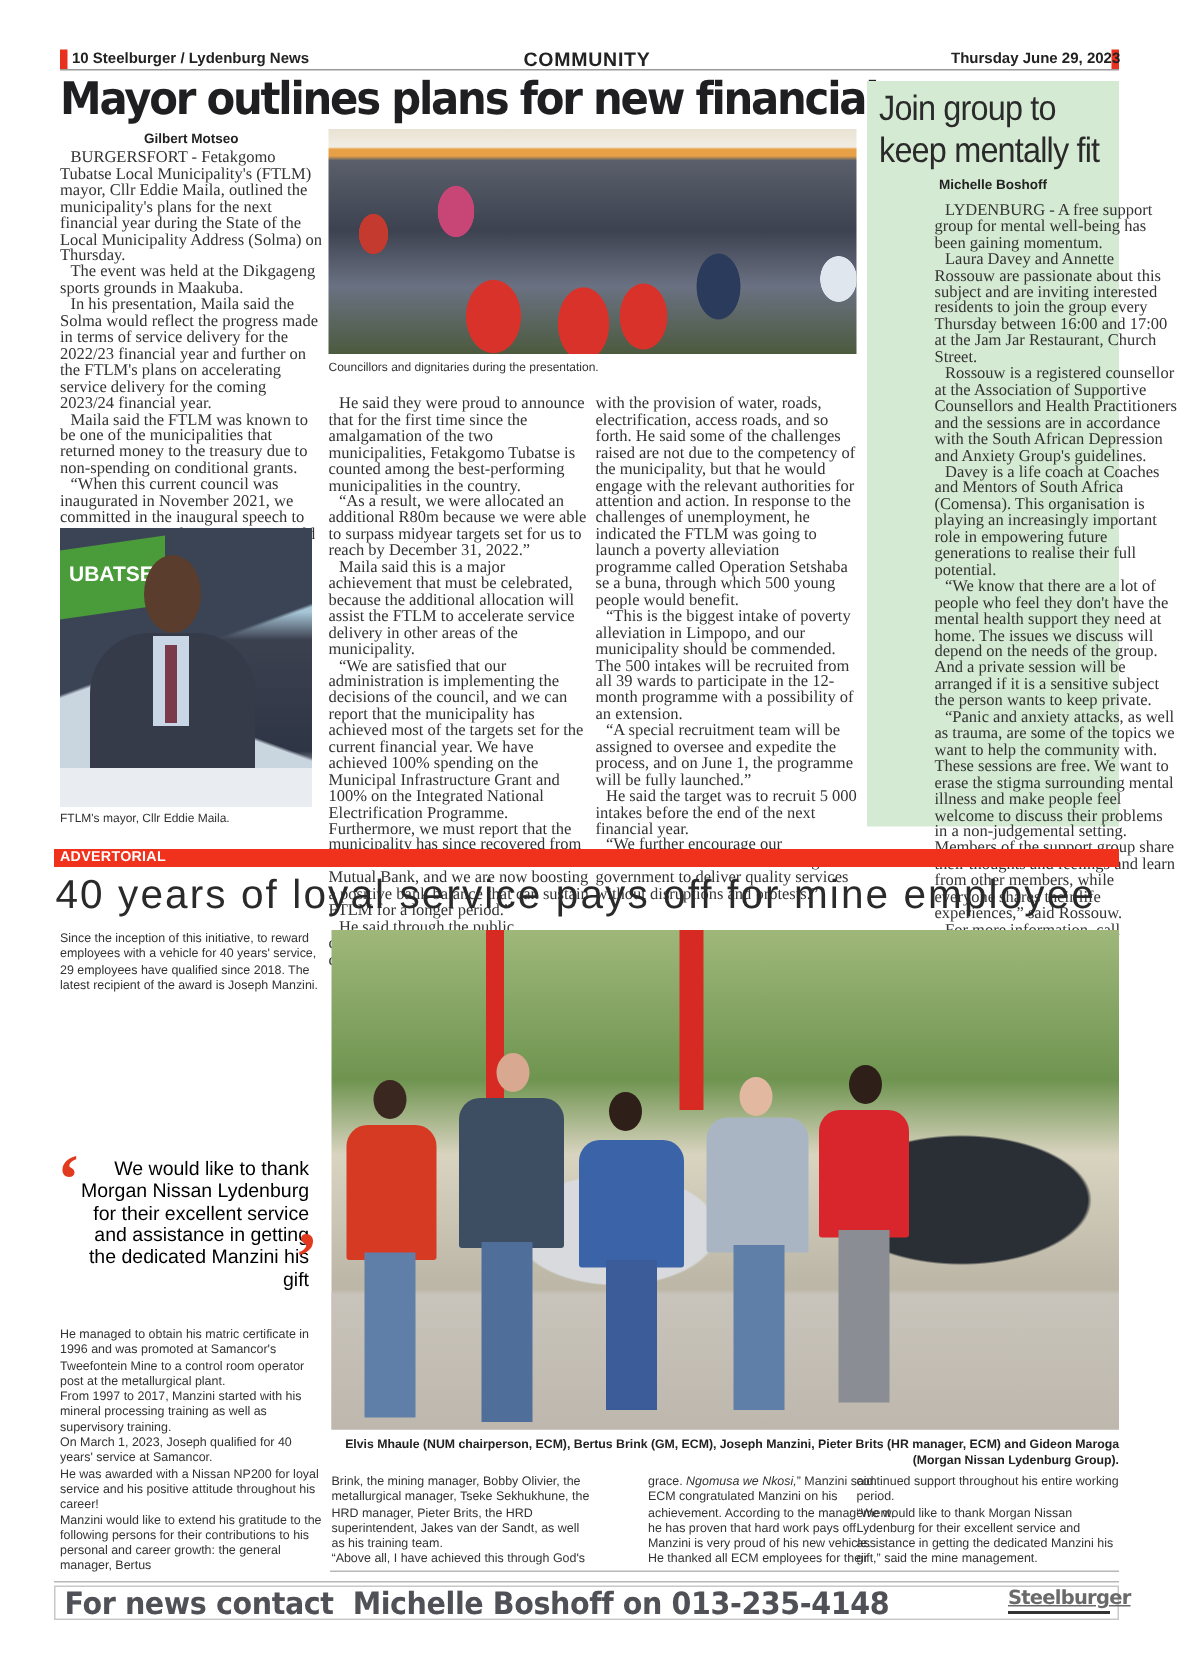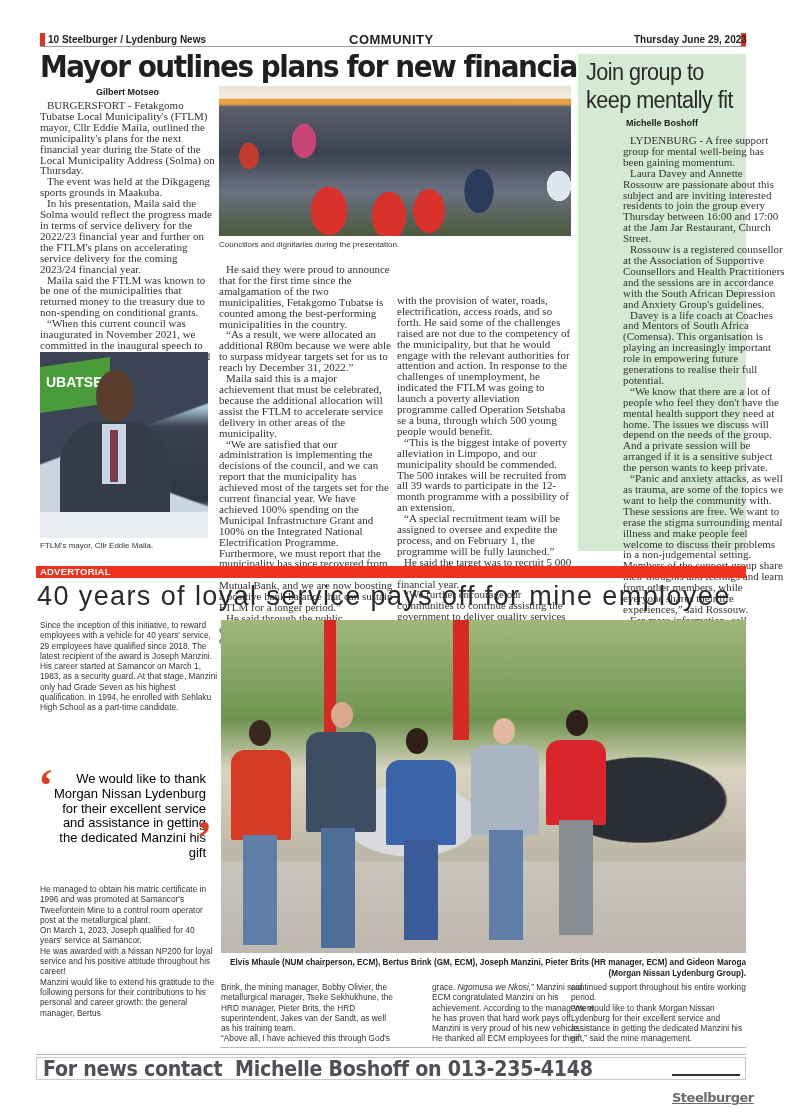--- a/index.html
+++ b/index.html
@@ -18,21 +18,21 @@
 
   
   .headline { left: 40px; top: 49px; width: 530px; font: bold 30px "DejaVu Sans", sans-serif; letter-spacing: -1.6px; color: #1f1f22; transform: scaleX(0.93); transform-origin: left top; white-space: nowrap; }
   .byline { left: 40px; top: 87px; width: 175px; text-align: center; font: bold 9px "Liberation Sans", sans-serif; color: #222; }
 
   .col { font-size: 11px; line-height: 10.9px; color: #333; }
   .col p { text-indent: 7px; }
   .col p.noind { text-indent: 0; }
   .col-a { left: 40px; top: 100px; width: 176px; }
   .col-b { left: 219px; top: 264px; width: 174px; }
-  .col-c { left: 397px; top: 264px; width: 175px; margin-top: 31px; }
+  .col-c { left: 397px; top: 264px; width: 175px; }
 
   
   .photo { overflow: hidden; }
   .photo-crowd { left: 219px; top: 86px; width: 352px; height: 150px;
      background:
        radial-gradient(ellipse 30px 40px at 110px 125px, #d9322a 60%, transparent 62%),
        radial-gradient(ellipse 28px 40px at 170px 130px, #d9322a 60%, transparent 62%),
        radial-gradient(ellipse 26px 36px at 210px 125px, #d9322a 60%, transparent 62%),
        radial-gradient(ellipse 24px 36px at 260px 105px, #2b3b5c 60%, transparent 62%),
        radial-gradient(ellipse 16px 22px at 30px 70px, #c53a2f 60%, transparent 62%),
@@ -95,21 +95,21 @@
   .adv-col-c { left: 396px; top: 982px; width: 172px; margin-left: 36px; }
   .adv-col-d { left: 571px; top: 982px; width: 175px; }
 
   .divider { left: 220px; top: 1047px; width: 526px; height: 1px; background: #b8b8b8; }
 
   
   .footer-rule { left: 36px; top: 1054px; width: 710px; height: 1px; background: #b8b8b8; }
   .footer-box { left: 36px; top: 1057px; width: 710px; height: 23px; border: 1px solid #c8c8c8; }
   .footer-text { left: 43px; top: 1057px; font: bold 20.5px "DejaVu Sans", sans-serif; color: #505057; letter-spacing: -0.3px; white-space: nowrap; transform: scaleX(0.93); transform-origin: left top; }
   .logo { left: 672px; top: 1060px; width: 70px; height: 18px; }
-  .logo-word { position: absolute; left: 0; top: -2px; font: bold 13px "DejaVu Sans", sans-serif; color: #6a6a6a; letter-spacing: -0.5px; text-decoration: underline; margin-top: 32px; }
+  .logo-word { position: absolute; left: 0; top: -2px; font: bold 13px "DejaVu Sans", sans-serif; color: #6a6a6a; letter-spacing: -0.5px; text-decoration: underline; }
   .logo-bar { position: absolute; left: 0; top: 14px; width: 68px; height: 2px; background: #333; }
 </style>
 </head>
 <body>
 
 <div class="abs hdr"></div>
 <div class="abs hdr-mark-l"></div>
 <div class="abs hdr-mark-r"></div>
 <div class="abs hdr-left">10 Steelburger / Lydenburg News</div>
 <div class="abs hdr-center">COMMUNITY</div>
@@ -144,21 +144,21 @@
   <p>He said they were proud to announce that for the first time since the amalgamation of the two municipalities, Fetakgomo Tubatse is counted among the best-performing municipalities in the country.</p>
   <p>“As a result, we were allocated an additional R80m because we were able to surpass midyear targets set for us to reach by December 31, 2022.”</p>
   <p>Maila said this is a major achievement that must be celebrated, because the additional allocation will assist the FTLM to accelerate service delivery in other areas of the municipality.</p>
   <p>“We are satisfied that our administration is implementing the decisions of the council, and we can report that the municipality has achieved most of the targets set for the current financial year. We have achieved 100% spending on the Municipal Infrastructure Grant and 100% on the Integrated National Electrification Programme. Furthermore, we must report that the municipality has since recovered from the loss of investment made with VBS Mutual Bank, and we are now boosting a positive bank balance that can sustain FTLM for a longer period.”</p>
   <p>He said through the public consultations, communities have raised challenges</p>
 </div>
 
 <div class="abs col col-c">
   <p class="noind">with the provision of water, roads, electrification, access roads, and so forth. He said some of the challenges raised are not due to the competency of the municipality, but that he would engage with the relevant authorities for attention and action. In response to the challenges of unemployment, he indicated the FTLM was going to launch a poverty alleviation programme called Operation Setshaba se a buna, through which 500 young people would benefit.</p>
   <p>“This is the biggest intake of poverty alleviation in Limpopo, and our municipality should be commended. The 500 intakes will be recruited from all 39 wards to participate in the 12-month programme with a possibility of an extension.</p>
-  <p>“A special recruitment team will be assigned to oversee and expedite the process, and on February 1, the programme will be fully launched.”</p>
+  <p>“A special recruitment team will be assigned to oversee and expedite the process, and on June 1, the programme will be fully launched.”</p>
   <p>He said the target was to recruit 5 000 intakes before the end of the next financial year.</p>
   <p>“We further encourage our communities to continue assisting the government to deliver quality services without disruptions and protests.”</p>
 </div>
 
 <div class="abs side"></div>
 <div class="abs side-title">Join group to keep mentally fit</div>
 <div class="abs side-byline">Michelle Boshoff</div>
 <div class="abs col col-side">
   <p>LYDENBURG - A free support group for mental well-being has been gaining momentum.</p>
   <p>Laura Davey and Annette Rossouw are passionate about this subject and are inviting interested residents to join the group every Thursday between 16:00 and 17:00 at the Jam Jar Restaurant, Church Street.</p>
@@ -168,31 +168,31 @@
   <p>“Panic and anxiety attacks, as well as trauma, are some of the topics we want to help the community with. These sessions are free. We want to erase the stigma surrounding mental illness and make people feel welcome to discuss their problems in a non-judgemental setting. Members of the support group share their thoughts and feelings and learn from other members, while everyone shares their life experiences,” said Rossouw.</p>
   <p>For more information, call Rossouw on 079 493 3073.</p>
 </div>
 
 <div class="abs adv-bar"></div>
 <div class="abs adv-label">ADVERTORIAL</div>
 <div class="abs adv-headline">40 years of loyal service pays off for mine employee</div>
 
 <div class="abs sans adv-col-a">
   <p>Since the inception of this initiative, to reward employees with a vehicle for 40 years' service, 29 employees have qualified since 2018. The latest recipient of the award is Joseph Manzini.</p>
-  <p>His career started at Samancor on March 1, 1983, as a security guard. At that stage, Manzini only had Grade Seven as his highest qualification. In 1994, he enrolled with Sehlaku High School as a part-time candidate.</p>
 </div>
 
 <div class="abs pull">
   <span class="qmark open">‘</span>
   <div class="pull-text">We would like to thank Morgan Nissan Lydenburg for their excellent service and assistance in getting the dedicated Manzini his gift</div>
   <span class="qmark close">’</span>
 </div>
 
 <div class="abs sans adv-col-a2">
   <p>He managed to obtain his matric certificate in 1996 and was promoted at Samancor's Tweefontein Mine to a control room operator post at the metallurgical plant.</p>
+  <p>From 1997 to 2017, Manzini started with his mineral processing training as well as supervisory training.</p>
   <p>On March 1, 2023, Joseph qualified for 40 years' service at Samancor.</p>
   <p>He was awarded with a Nissan NP200 for loyal service and his positive attitude throughout his career!</p>
   <p>Manzini would like to extend his gratitude to the following persons for their contributions to his personal and career growth: the general manager, Bertus</p>
 </div>
 
 <div class="abs photo photo-car">
   <div class="flag" style="left:103px; top:0;"></div>
   <div class="flag" style="left:232px; top:0; width:16px;"></div>
 
   <div class="person" style="left:10px; top:130px; width:60px; height:90px; background:#d63a22;"></div>

